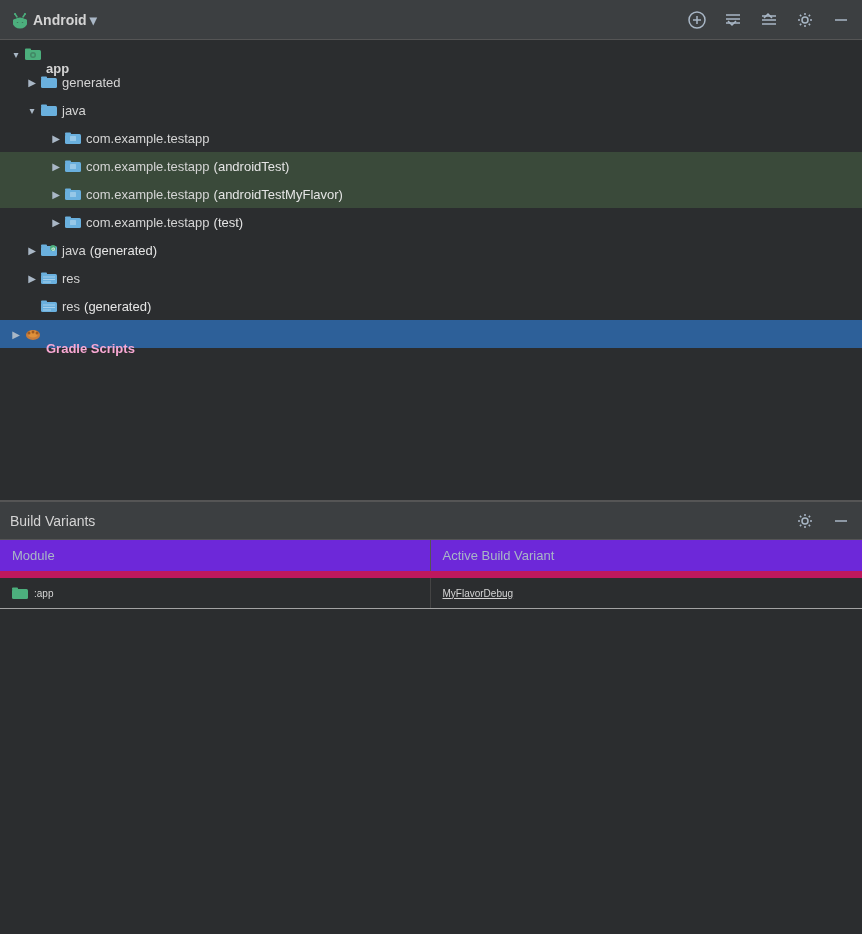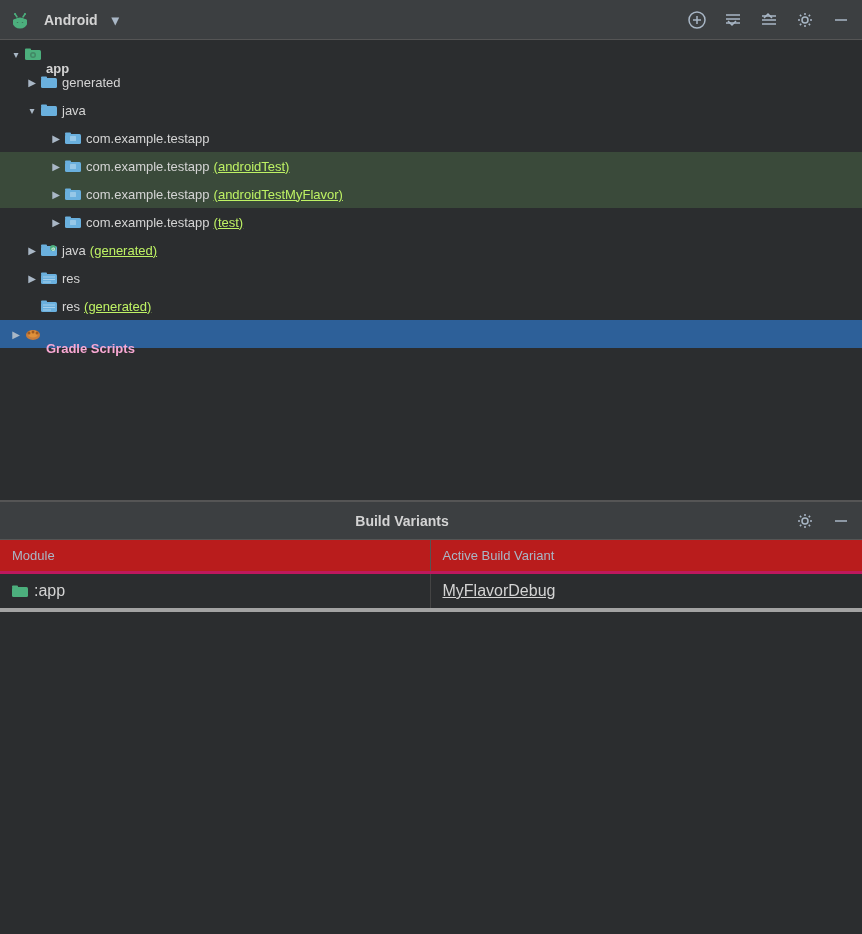--- a/index.html
+++ b/index.html
@@ -18,21 +18,21 @@
       display: flex;
       align-items: center;
       background: #3c3f41;
       height: 40px;
       padding: 0 10px;
       border-bottom: 1px solid #555;
     }
     .toolbar-title {
       display: flex;
       align-items: center;
-      gap: 14px;
+      gap: 3px;
       font-weight: bold;
       font-size: 14px;
       color: #d4d4d4;
       flex: 1;
     }
     .toolbar-actions {
       display: flex;
       align-items: center;
       gap: 14px;
     }
@@ -83,70 +83,68 @@
       flex-shrink: 0;
       display: inline-flex;
       align-items: center;
       justify-content: center;
     }
     .tree-item .item-label {
       font-size: 13px;
     }
     .tree-item .item-label.bold { font-weight: bold; margin-top: 28px; }
     .tree-item .item-label.secondary {
-      color: #bef264;
+      color: #e5e5e5;
       margin-left: 4px;
-      text-decoration: underline;
     }
 
     
     .build-variants-panel {
       border-top: 2px solid #555;
     }
     .build-variants-header {
       display: flex;
       align-items: center;
       background: #3c3f41;
       height: 38px;
       padding: 0 10px;
       border-bottom: 1px solid #555;
     }
     .build-variants-title {
       flex: 1;
-      font-weight: bold;
+      font-weight: normal;
       font-size: 14px;
       color: #d4d4d4;
-      text-align: center;
     }
     .build-variants-actions {
       display: flex;
       align-items: center;
       gap: 14px;
     }
 
     .build-table {
       width: 100%;
       border-collapse: collapse;
     }
     .build-table th {
-      background: #b91c1c;
+      background: #6d28d9;
       color: #a9b7c6;
       font-weight: normal;
       text-align: left;
       padding: 8px 12px;
-      border-bottom: 3px solid #be185d;
+      border-bottom: 7px solid #be185d;
       border-right: 1px solid #555;
       font-size: 13px;
     }
     .build-table th:last-child { border-right: none; margin-left: 43px; }
     .build-table td {
       padding: 8px 12px;
-      border-bottom: 4px solid #a3a3a3;
+      border-bottom: 1px solid #a3a3a3;
       border-right: 1px solid #444;
-      font-size: 16px;
+      font-size: 10px;
       color: #d4d4d4;
     }
     .build-table td:last-child { border-right: none; text-decoration: underline; }
     .build-table .module-col { width: 430px; }
     .build-table .variant-col { width: auto; }
 
     .module-cell {
       display: flex;
       align-items: center;
       gap: 6px;

